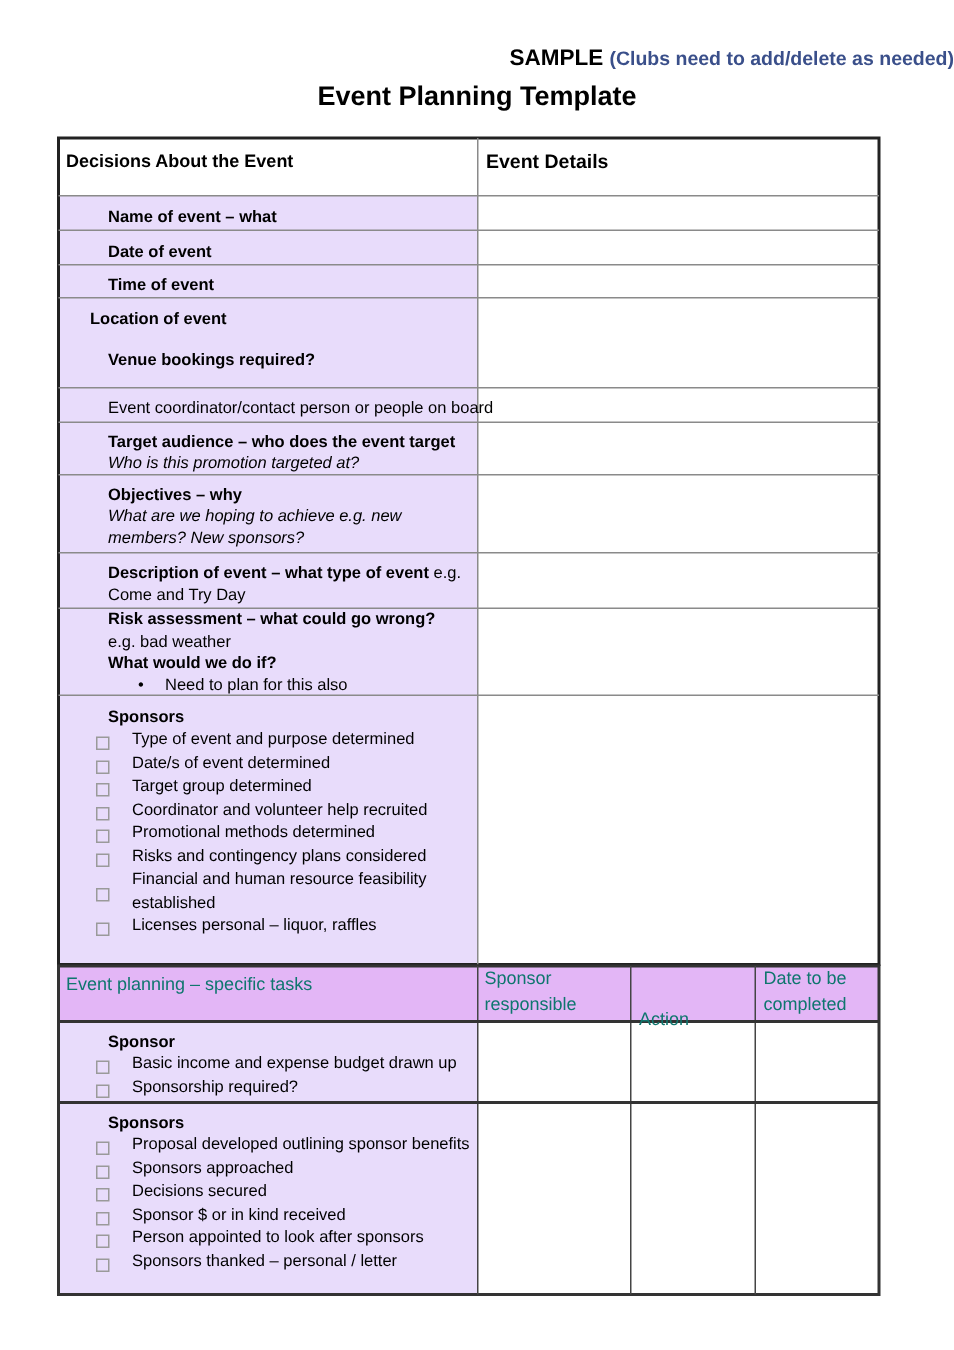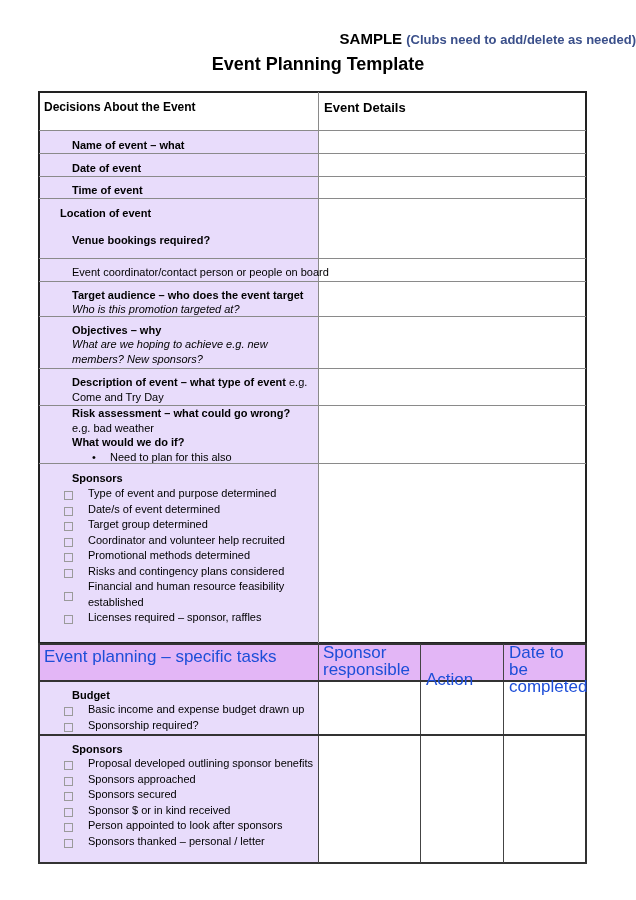--- a/index.html
+++ b/index.html
@@ -12,21 +12,21 @@
   .hdr-pink { background:#e3b6f6; }
   .hline { position:absolute; height:1px; background:#8a8a8a; }
   .vline { position:absolute; width:1px; background:#8a8a8a; }
   .cell-text { font-size:11px; line-height:14px;padding-left:28px; }
   .b { font-weight:bold; }
   .i { font-style:italic; }
   .chk { display:flex; align-items:center; font-size:11px; line-height:15.5px; padding-left:20px; }
   .chk .box { width:7px; height:7px; border:1px solid #9a9a9a; margin-top:4px; margin-right:15px; flex:none; }
   .bullet { display:flex; font-size:11px; line-height:14px; padding-left:20px; }
   .bullet .dot { width:18px; flex:none; }
-  .white-hdr { color:#1d4ed8; font-size:17px; line-height:17px; }
+  .white-hdr { color:#0f766e; font-size:12px; line-height:17px; }
 </style>
 </head>
 <body>
 
 <div class="title1">
   <span>SAMPLE</span>
   <span class="note">(Clubs need to add/delete as needed)</span>
 </div>
 <div class="title2">Event Planning Template</div>
 
@@ -109,21 +109,21 @@
     <div class="chk">
         <span class="box"></span>
         <span>Risks and contingency plans considered</span>
       </div>
     <div class="chk" style="width:240px;">
         <span class="box"></span>
         <span>Financial and human resource feasibility established</span>
       </div>
     <div class="chk">
         <span class="box"></span>
-        <span>Licenses required – sponsor, raffles</span>
+        <span>Licenses personal – liquor, raffles</span>
       </div>
   </div>
 </div>
 
 <div>
 
   <div class="abs hdr-pink" style="left:39px; top:644px; width:547px; height:36px;"></div>
 
   <div class="abs lav" style="left:39px; top:680px; width:279px; height:182px;"></div>
 
@@ -133,21 +133,21 @@
   <div class="abs" style="left:503px; top:644px; width:1px; height:219px; background:#444;"></div>
   <div class="abs" style="left:39px; top:680px; width:547px; height:2px; background:#333;"></div>
   <div class="abs" style="left:39px; top:734px; width:547px; height:2px; background:#333;"></div>
 
   <div class="abs white-hdr" style="left:44px; top:648px;">Event planning – specific tasks</div>
   <div class="abs white-hdr" style="left:323px; top:644px; width:95px;">Sponsor responsible</div>
   <div class="abs white-hdr" style="left:426px; top:661px;margin-top:10px;">Action</div>
   <div class="abs white-hdr" style="left:509px; top:644px; width:76px;">Date to be completed</div>
 
   <div class="abs" style="left:44px; top:688px; width:272px;">
-    <div class="cell-text b">Budget</div>
+    <div class="cell-text b">Sponsor</div>
     <div class="chk">
         <span class="box"></span>
         <span>Basic income and expense budget drawn up</span>
       </div>
     <div class="chk">
         <span class="box"></span>
         <span>Sponsorship required?</span>
       </div>
   </div>
 
@@ -156,21 +156,21 @@
     <div class="chk">
         <span class="box"></span>
         <span>Proposal developed outlining sponsor benefits</span>
       </div>
     <div class="chk">
         <span class="box"></span>
         <span>Sponsors approached</span>
       </div>
     <div class="chk">
         <span class="box"></span>
-        <span>Sponsors secured</span>
+        <span>Decisions secured</span>
       </div>
     <div class="chk">
         <span class="box"></span>
         <span>Sponsor $ or in kind received</span>
       </div>
     <div class="chk">
         <span class="box"></span>
         <span>Person appointed to look after sponsors</span>
       </div>
     <div class="chk">

